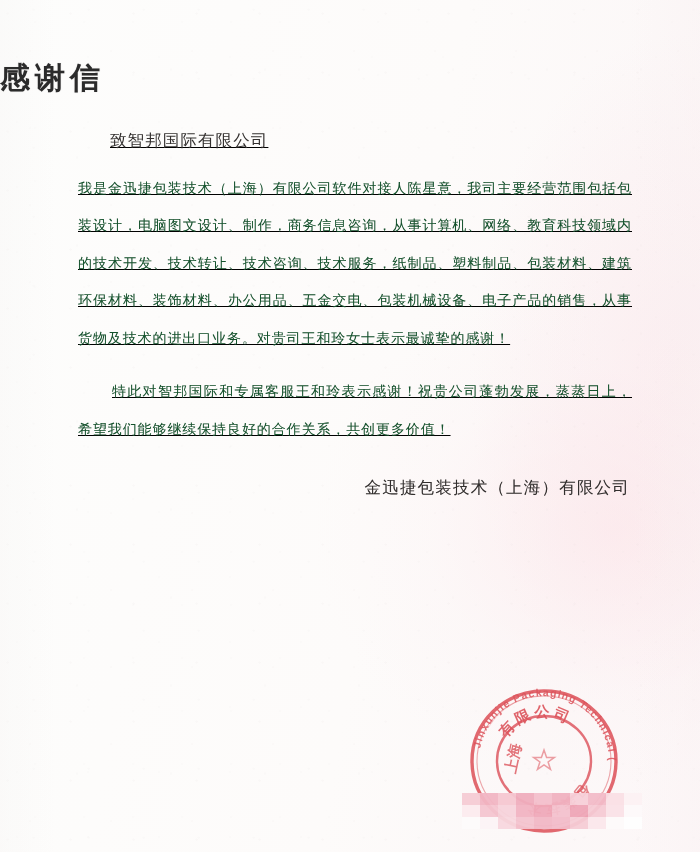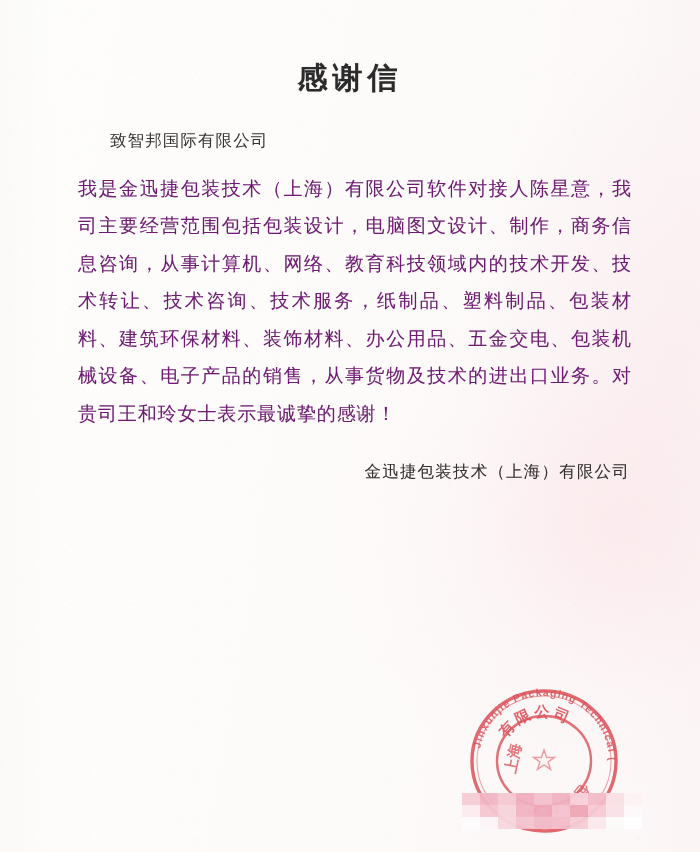--- a/index.html
+++ b/index.html
@@ -47,48 +47,49 @@
   }
 
   
   .content {
     position: relative;
     z-index: 3;
     padding: 0;
   }
 
   .doc-title {
-    text-align: center;
+    text-align: left;
     font-size: 30px;
     font-weight: bold;
     letter-spacing: 5px;
     color: #2b2b2b;
     margin: 0;
     padding-top: 58px;
     font-family: "DejaVu Serif", "Liberation Serif", serif;
     text-shadow: 0 0 1px rgba(60,55,55,.25);
   }
 
   .body-block {
     margin: 0;
     padding: 0 68px 0 78px;
+    text-decoration: underline;
   }
 
   .salutation {
     margin-top: 30px;
     font-size: 16.5px;
     color: #33302f;
     letter-spacing: 1.1px;
     text-indent: 32px;
     line-height: 1.5;
   }
 
   p.para {
-    font-size: 19px;
-    color: #701a75;
+    font-size: 14px;
+    color: #14532d;
     letter-spacing: 0.9px;
     line-height: 37.5px;
     margin: 0;
     text-align: justify;
     text-justify: inter-character;
     text-shadow: 0 0 .6px rgba(70,62,62,.22);
   }
   p.para.gap { margin-top: 16px; }
   p.para.indent { text-indent: 34px; }
 
@@ -146,20 +147,21 @@
 
   <h1 class="doc-title">感谢信</h1>
 
   <div class="body-block">
 
     <div class="salutation">致智邦国际有限公司</div>
 
     <p class="para gap">我是金迅捷包装技术（上海）有限公司软件对接人陈星意，我司主要经营范围包括包装设计，电脑图文设计、制作，商务信息咨询，从事计算机、网络、教育科技领域内的技术开发、技术转让、技术咨询、技术服务，纸制品、塑料制品、包装材料、建筑环保材料、装饰材料、办公用品、五金交电、包装机械设备、电子产品的销售，从事货物及技术的进出口业务。对贵司王和玲女士表示最诚挚的感谢！</p>
 
 
+    <p class="para gap indent">特此对智邦国际和专属客服王和玲表示感谢！祝贵公司蓬勃发展，蒸蒸日上，希望我们能够继续保持良好的合作关系，共创更多价值！</p>
 
   </div>
 
   <div class="signature">
     <div class="sig-company">金迅捷包装技术（上海）有限公司</div>
 
   </div>
 
 </div>
 

